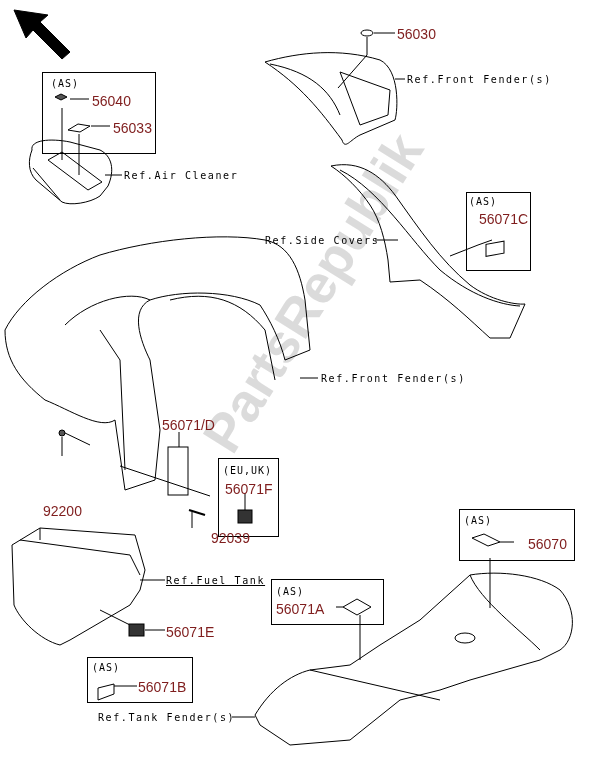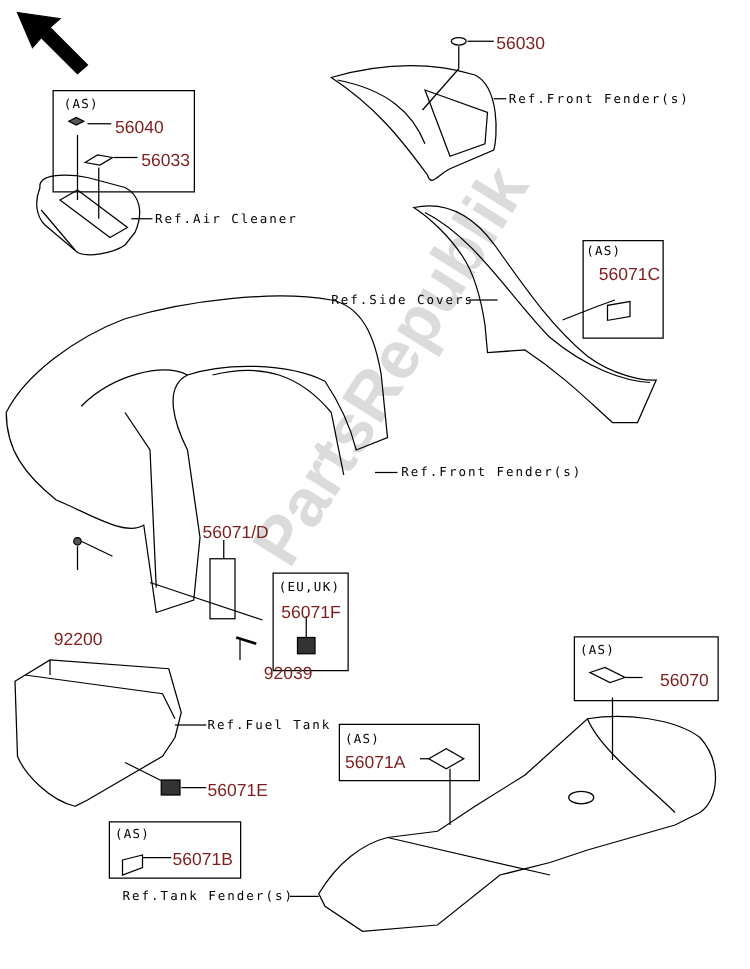--- a/index.html
+++ b/index.html
@@ -123,21 +123,21 @@
 <div class="lbl" style="left:479px;top:212px;">56071C</div>
 
 <div class="ref" style="left:321px;top:374px;">Ref.Front Fender(s)</div>
 <div class="lbl" style="left:43px;top:476px;margin-top:28px;">92200</div>
 <div class="lbl" style="left:162px;top:418px;">56071/D</div>
 <div class="lbl" style="left:174px;top:531px;margin-left:37px;">92039</div>
 
 <div class="tag" style="left:223px;top:466px;">(EU,UK)</div>
 <div class="lbl" style="left:225px;top:482px;">56071F</div>
 
-<div class="ref" style="left:166px;top:576px;">Ref.Fuel Tank</div>
+<div class="ref" style="left:166px;top:576px;text-decoration:underline;">Ref.Fuel Tank</div>
 <div class="lbl" style="left:166px;top:625px;">56071E</div>
 
 <div class="tag" style="left:92px;top:663px;">(AS)</div>
 <div class="lbl" style="left:138px;top:680px;">56071B</div>
 
 <div class="ref" style="left:98px;top:713px;">Ref.Tank Fender(s)</div>
 
 <div class="tag" style="left:276px;top:587px;">(AS)</div>
 <div class="lbl" style="left:276px;top:602px;">56071A</div>
 

